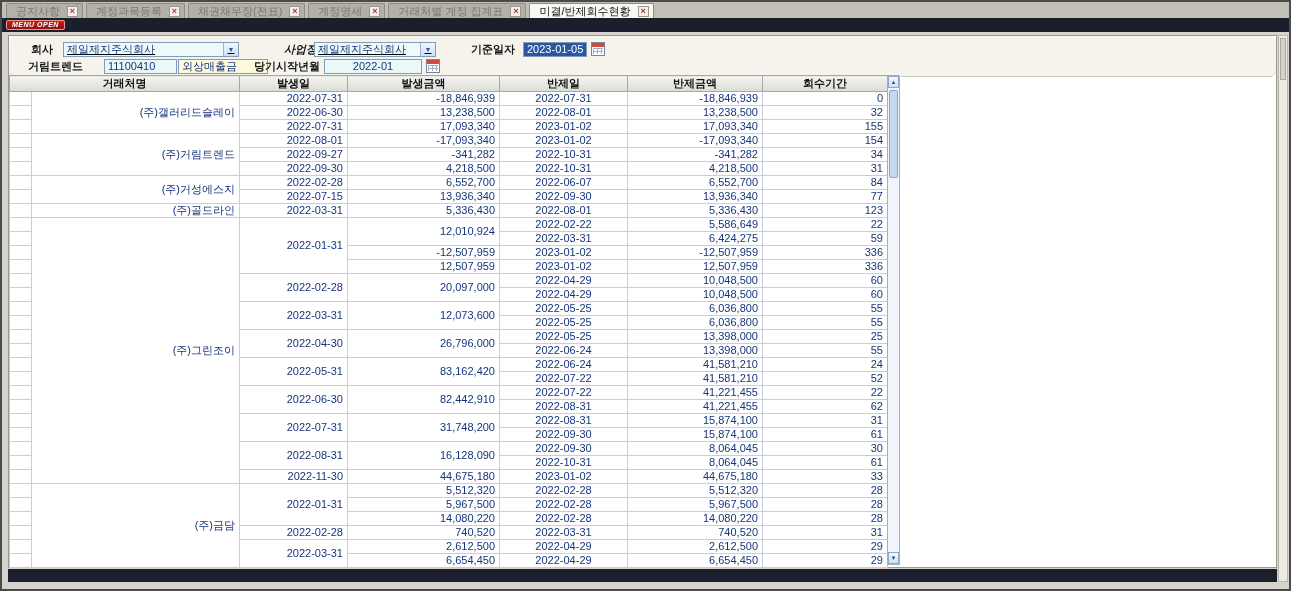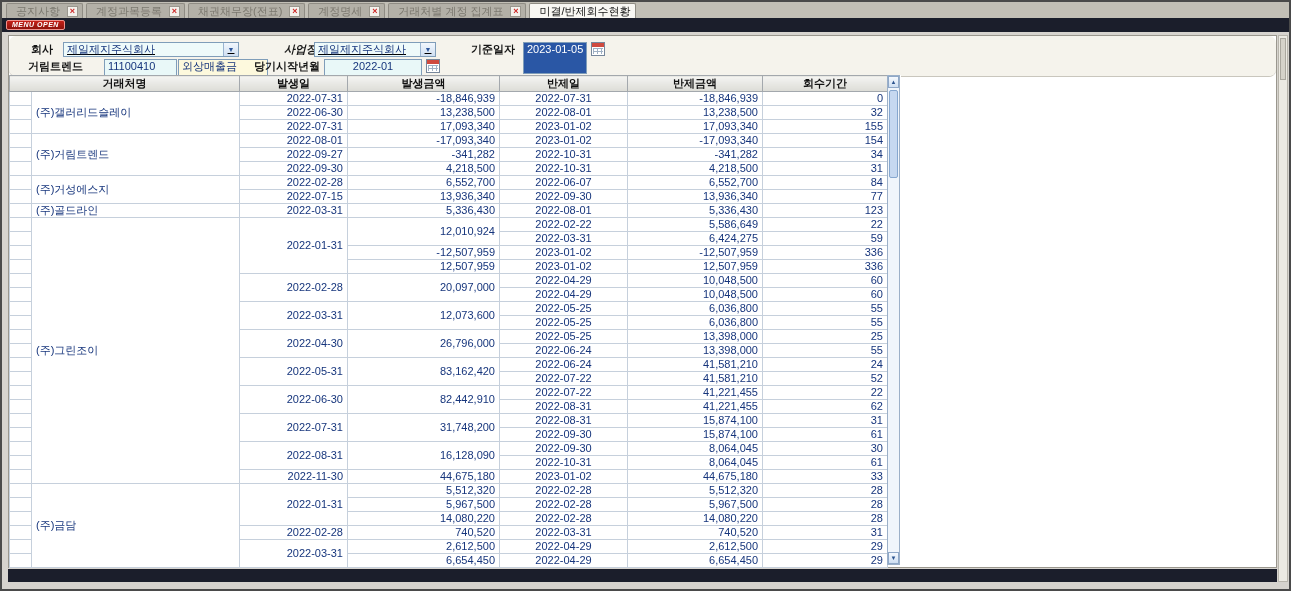--- a/index.html
+++ b/index.html
@@ -2,54 +2,54 @@
 <html style="--selection-bg: #2a57a5; --grid-text: #16357c; --name-cell-bg: #dce6f4; --rowheader-bg: #fbf8c8; --menu-open-bg: #c42017; --close-icon-color: #cc2222; --dark-bar-bg: #1b1e2b; --field-cyan-bg: #e9f8f8; --field-yellow-bg: #fdf9dd;"><head>
 <meta charset="utf-8">
 <style>
   html,body{margin:0;padding:0;background:#d6d3ce;font-family:"Liberation Sans","DejaVu Sans",sans-serif;}
   *{box-sizing:border-box;}
   .window{position:relative;width:1291px;height:591px;border:2px solid #4a4a4a;background:#3b82f6;overflow:hidden;}
 
   
   .tabbar{position:absolute;left:0;top:0;right:0;height:16px;background:#c2bfb6;display:flex;align-items:flex-end;padding-left:4px;gap:3px;}
   .tab{height:15px;display:flex;align-items:center;padding:0 4px 0 9px;background:#b3b0a7;border:1px solid #8f8c84;border-bottom:none;font-size:11px;color:#7b786f;border-radius:2px 2px 0 0;white-space:nowrap;cursor:default;}
-  .tab.active{background:#f8f7f3;color:#141414;flex-direction:column;}
+  .tab.active{background:#f8f7f3;color:#141414;}
   .tab-close{display:inline-block;width:11px;height:11px;margin-left:7px;background:#f3f1ec;border:1px solid #9a978e;color:var(--close-icon-color,#cc2222);font-size:9px;line-height:9px;text-align:center;font-weight:bold;}
 
   
   .menubar{position:absolute;left:0;top:16px;right:0;height:14px;background:var(--dark-bar-bg,#1b1e2b);}
   .menu-open{position:absolute;left:4px;top:2px;height:10px;padding:0 5px;background:linear-gradient(var(--menu-open-bg,#c42017),#8f130c);border:1px solid #f2928c;border-radius:2px;color:#ffffff;font-size:7px;font-weight:bold;font-style:italic;line-height:8px;letter-spacing:.5px;cursor:pointer;}
 
   
   .content{position:absolute;left:0;top:30px;right:0;bottom:0;background:#d6d3ce;}
   .panel{position:absolute;left:6px;top:3px;width:1269px;height:533px;background:#ffffff;border:1px solid #9a978e;}
 
   
   .filters{position:absolute;left:0;top:0;right:0;height:41px;background:#f5f3ec;border-bottom:1px solid #c9c6bd;border-radius:7px;}
   .flabel{position:absolute;height:15px;line-height:15px;font-size:11px;font-weight:bold;color:#161616;white-space:nowrap;}
-  .fld{position:absolute;height:32px;border:1px solid #7f9db9;background:var(--field-cyan-bg,#e9f8f8);font-size:11px;color:var(--grid-text,#16357c);line-height:13px;padding:0 3px;overflow:hidden;white-space:nowrap;}
+  .fld{position:absolute;height:15px;border:1px solid #7f9db9;background:var(--field-cyan-bg,#e9f8f8);font-size:11px;color:var(--grid-text,#16357c);line-height:13px;padding:0 3px;overflow:hidden;white-space:nowrap;}
   .fld.yellow{background:var(--field-yellow-bg,#fdf9dd);}
   .fld.sel{background:var(--selection-bg,#2a57a5);color:#ffffff;}
   .fld.center{text-align:center;}
   .combo{position:absolute;height:15px;border:1px solid #7f9db9;background:#eefafa;display:flex;text-decoration:underline;}
   .combo-text{flex:1;padding:0 3px;font-size:11px;color:var(--grid-text,#16357c);line-height:13px;overflow:hidden;white-space:nowrap;}
   .combo-btn{width:15px;background:linear-gradient(#f2f7fd,#cfdff2);border-left:1px solid #9ab4d0;color:#30589c;font-size:7px;line-height:13px;text-align:center;cursor:pointer;}
   .cal{position:absolute;width:14px;height:14px;background:#fff;border:1px solid #76879c;cursor:pointer;}
   .cal::before{content:"";position:absolute;left:0;right:0;top:0;height:4px;background:#cf4a3f;}
   .cal::after{content:"";position:absolute;left:1px;right:1px;top:5px;bottom:1px;
     background:repeating-linear-gradient(to right,#9fb0c4 0 1px,transparent 1px 4px),
                repeating-linear-gradient(to bottom,#9fb0c4 0 1px,transparent 1px 3px);}
 
   
   .gridwrap{position:absolute;left:0;top:39px;width:892px;height:491px;background:#fff;padding-left:31px;}
   table.grid{position:absolute;left:0;top:0;width:878px;border-collapse:collapse;table-layout:fixed;}
   table.grid th{height:13px;background:linear-gradient(#f4f4f2,#dcdcd6);border:1px solid #a3a8ad;font-size:11px;font-weight:bold;color:#111;padding:0;white-space:nowrap;overflow:hidden;}
   table.grid td{height:13px;border:1px solid #c6d0dc;font-size:11px;line-height:13px;color:var(--grid-text,#16357c);padding:0 4px;background:#ffffff;white-space:nowrap;overflow:hidden;}
   td.rowhdr{background:var(--rowheader-bg,#fbf8c8);border-color:#c9c6ad;}
-  td.cname{background:var(--name-cell-bg,#dce6f4);text-align:left;padding-left:4px;}
+  td.cname{background:var(--name-cell-bg,#dce6f4);text-align:right;padding-left:4px;}
   td.odate{text-align:right;padding-right:12px;}
   td.oamt{text-align:right;padding-right:5px;}
   td.sdate{text-align:center;}
   td.samt{text-align:right;padding-right:5px;}
   td.days{text-align:right;padding-right:6px;}
 
   
   .vscroll{position:absolute;left:878px;top:0;width:13px;height:490px;background:#f0f5fb;border:1px solid #9cb0c8;}
   .vs-btn{position:absolute;left:0;width:11px;height:12px;background:linear-gradient(#f5f9fe,#cfdff2);border:1px solid #8fa8c8;color:#2c548f;font-size:6px;line-height:10px;text-align:center;cursor:pointer;}
   .vs-up{top:0;}

